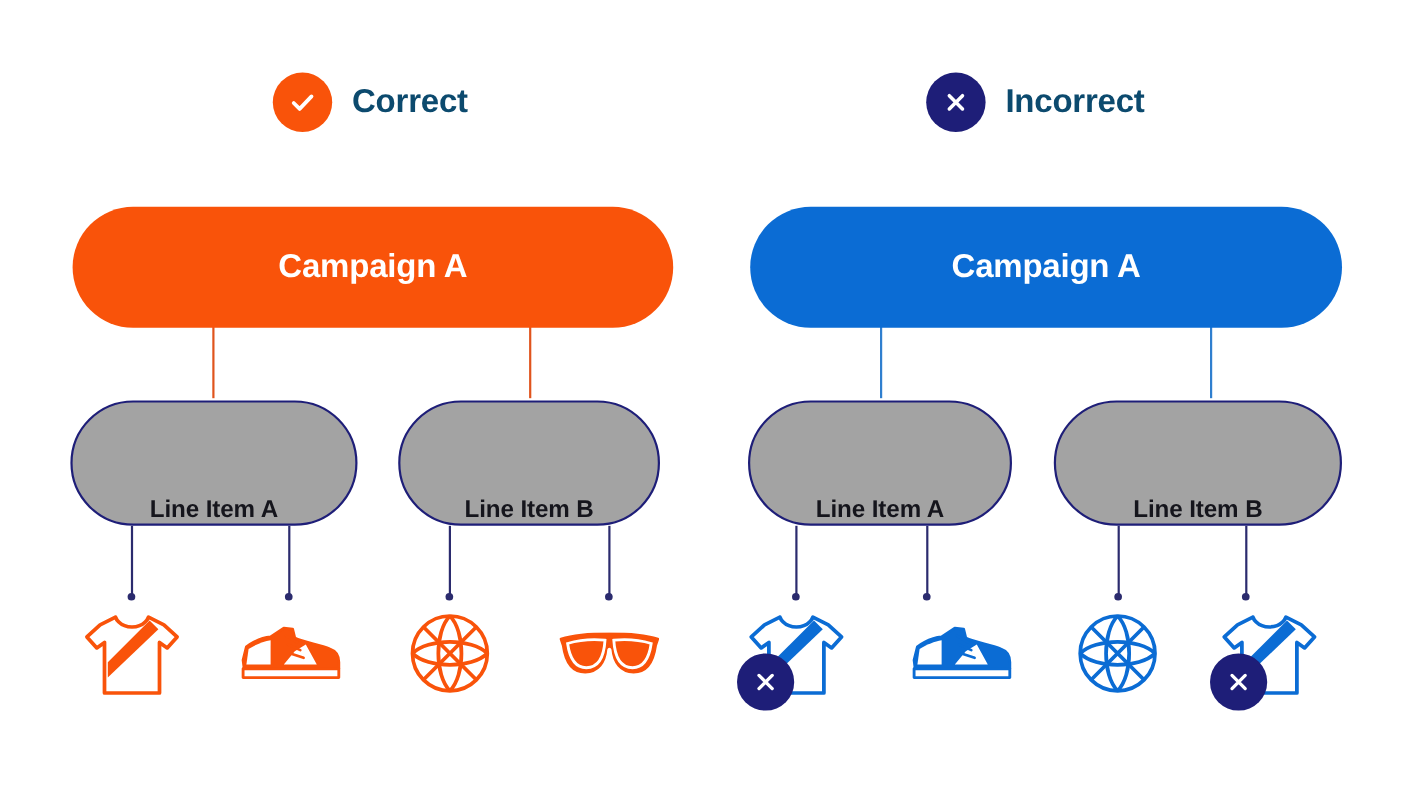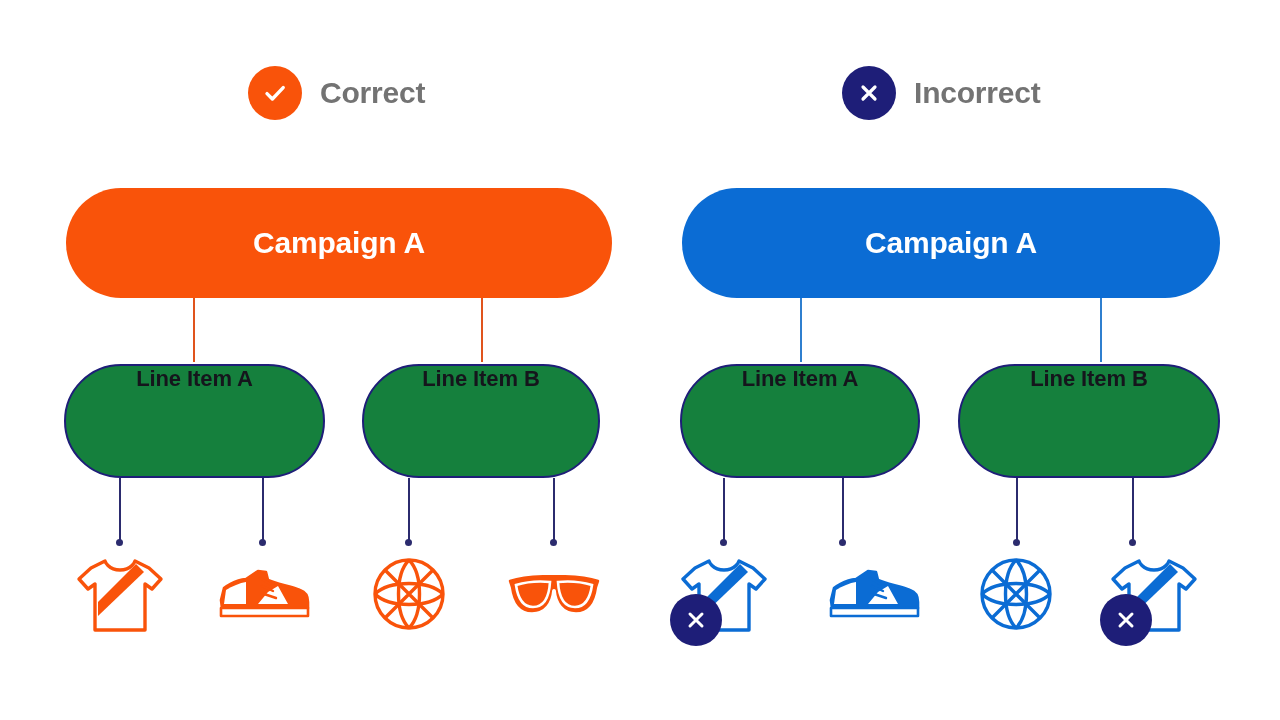--- a/index.html
+++ b/index.html
@@ -33,21 +33,21 @@
     height: 54px;
     border-radius: 50%;
     display: flex;
     align-items: center;
     justify-content: center;
     flex: 0 0 auto;
   }
   .legend-label {
     font-size: 30px;
     font-weight: bold;
-    color: #737373;
+    color: #0c4a6e;
     letter-spacing: -0.2px;
     white-space: nowrap;
   }
 
   
   .campaign-pill {
     position: absolute;
     border-radius: 56px;
     display: flex;
     align-items: center;
@@ -60,24 +60,24 @@
     font-weight: bold;
     letter-spacing: -0.2px;
     white-space: nowrap;
   }
 
   
   .lineitem-pill {
     position: absolute;
     border-radius: 62px;
     border: 2px solid #1e1e78;
-    background: #15803d;
+    background: #a3a3a3;
     box-sizing: border-box;
     display: flex;
-    align-items: flex-start;
+    align-items: flex-end;
     justify-content: center;
   }
   .lineitem-label {
     color: #15151c;
     font-size: 22px;
     font-weight: bold;
     letter-spacing: -0.1px;
     white-space: nowrap;
   }
 

